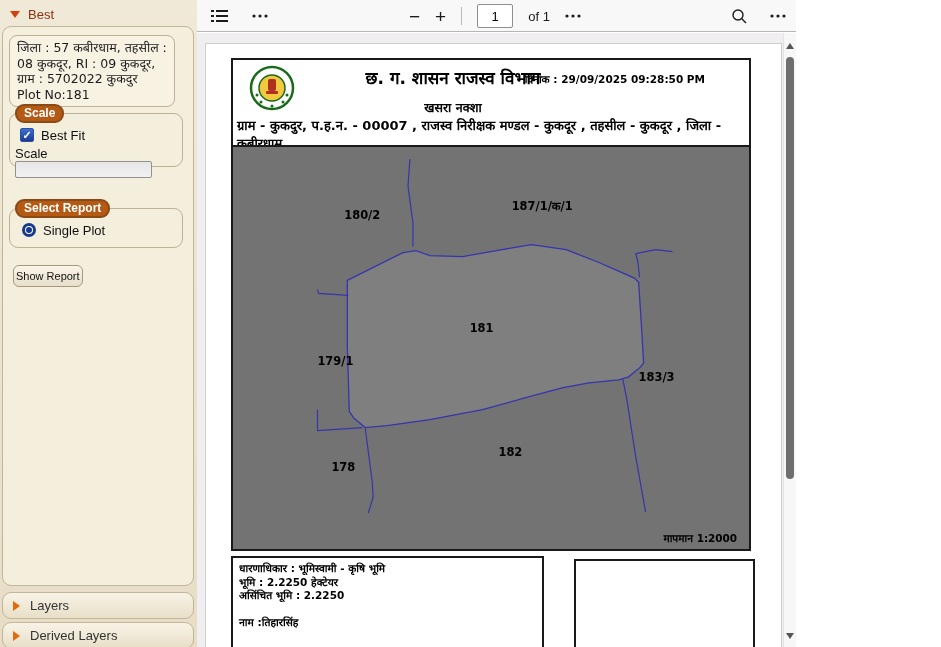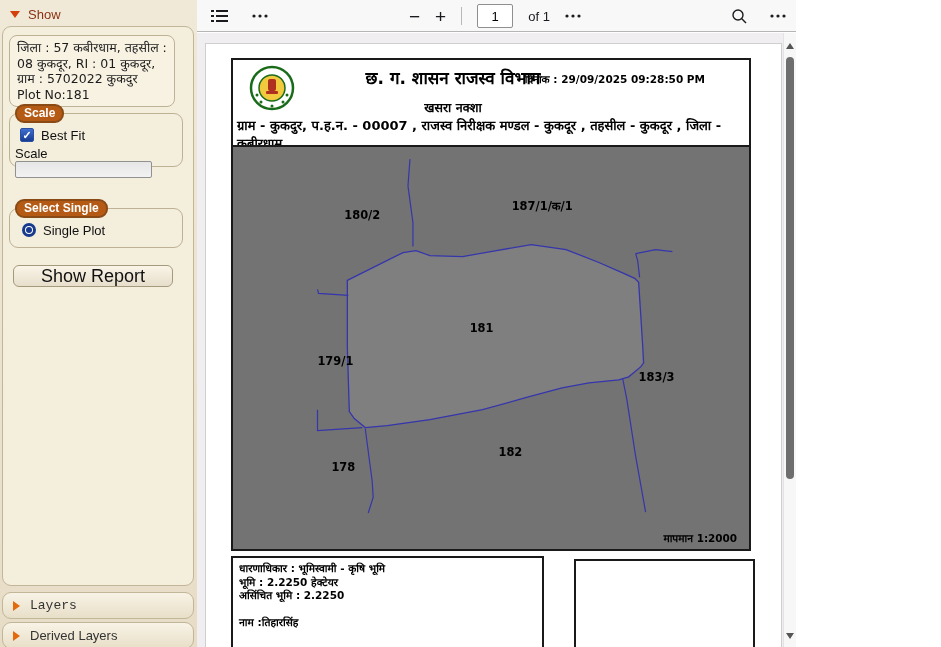--- a/index.html
+++ b/index.html
@@ -34,29 +34,29 @@
   .cb-label { position:absolute; left:31px; top:14px; font-size:13px; color:#111; }
   .scale-lb { position:absolute; left:5px; top:32px; font-size:13px; color:#111; }
   .scale-input { position:absolute; left:5px; top:47px; width:137px; height:17px;
                  background:linear-gradient(#e6e6e6,#f2f2f2); border:1px solid #919191;
                  border-radius:2px; font-size:12px; padding:0 4px; }
   .radio { position:absolute; left:12px; top:14px; width:14px; height:14px; border-radius:50%;
            border:3px solid #173a8e; background:#fff; }
   .radio .dot { position:absolute; left:1px; top:1px; width:6px; height:6px; border-radius:50%;
                 background:#173a8e; }
   .rd-label { position:absolute; left:33px; top:14px; font-size:13px; color:#111; }
-  .show-report { position:absolute; left:10px; top:238px; height:22px; padding:0 27px;
+  .show-report { position:absolute; left:10px; top:238px; height:22px; padding:0 2px;
                  background:linear-gradient(#faf5e8,#e7decb); border:1px solid #a59a7c;
-                 border-radius:6px; font-size:18px; color:#111;
+                 border-radius:6px; font-size:11px; color:#111;
                  font-family:"Liberation Sans",sans-serif; }
   .acc-bar { position:absolute; left:2px; width:192px; height:27px;
              background:linear-gradient(#f8f3e6,#e8dfc8); border:1px solid #c2b698;
              border-radius:9px; display:flex; align-items:center; gap:10px; padding-left:10px;
              font-size:13px; color:#333; }
-  .bar-layers { top:592px;font-family:Liberation Mono, monospace; }
+  .bar-layers { top:592px; }
   .bar-derived { top:622px; }
 
   
   .viewer { position:absolute; left:197px; top:0; width:599px; height:647px; }
   .toolbar { position:absolute; left:0; top:0; right:0; height:32px; background:#f9f8f9;
              border-bottom:1px solid #b5b5b5; }
   .tb-group { position:absolute; top:0; height:32px; display:flex; align-items:center; }
   .tb-left { left:14px; gap:24px; }
   .tb-center { left:212px; gap:15px; }
   .tb-right { right:10px; gap:22px; }
@@ -100,40 +100,40 @@
   .empty-box { position:absolute; left:368px; top:515px; width:181px; height:147px;
                border:2px solid #1a1a1a; }
 </style>
 </head>
 <body>
 
 <div class="sidebar">
 
   <div class="acc-header">
     <span class="tri-down"></span>
-    <span class="acc-title">Show</span>
+    <span class="acc-title">Best</span>
   </div>
 
   <div class="info-panel">
     <div class="info-box">
-      <span>जिला : 57 कबीरधाम, तहसील : 08 कुकदूर, RI : 01 कुकदूर, ग्राम : 5702022 कुकदुर</span>
+      <span>जिला : 57 कबीरधाम, तहसील : 08 कुकदूर, RI : 09 कुकदूर, ग्राम : 5702022 कुकदुर</span>
       <br>
       <span>Plot No:181</span>
     </div>
 
     <div class="fieldset fs-scale">
       <div class="badge">Scale</div>
       <div class="checkbox">✓</div>
       <div class="cb-label">Best Fit</div>
       <div class="scale-lb">Scale</div>
       <input class="scale-input" value="" style="">
     </div>
 
     <div class="fieldset fs-report">
-      <div class="badge">Select Single</div>
+      <div class="badge">Select Report</div>
       <div class="radio">
           <div class="dot"></div>
         </div>
       <div class="rd-label">Single Plot</div>
     </div>
 
     <button class="show-report">Show Report</button>
   </div>
 
   <div class="acc-bar bar-layers">

